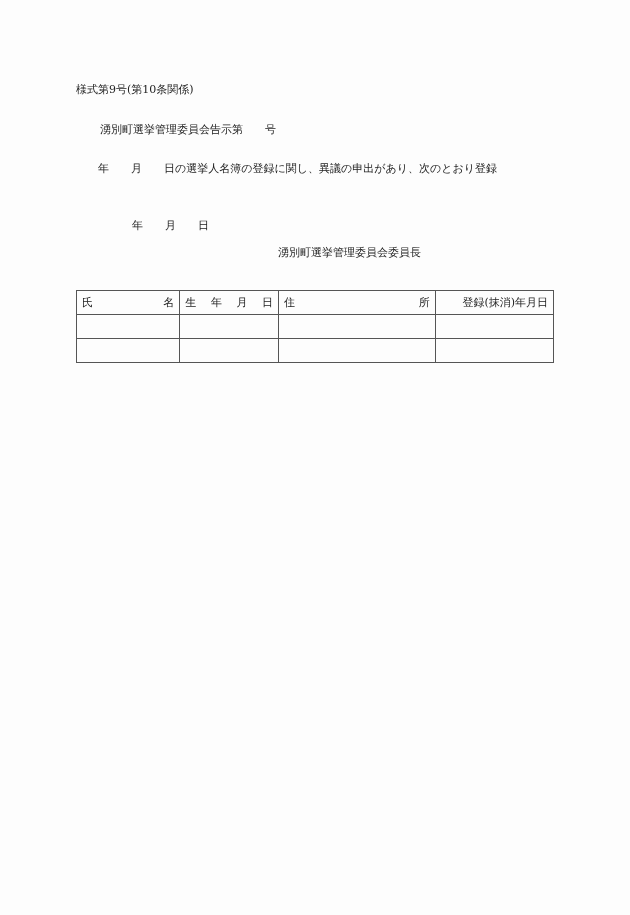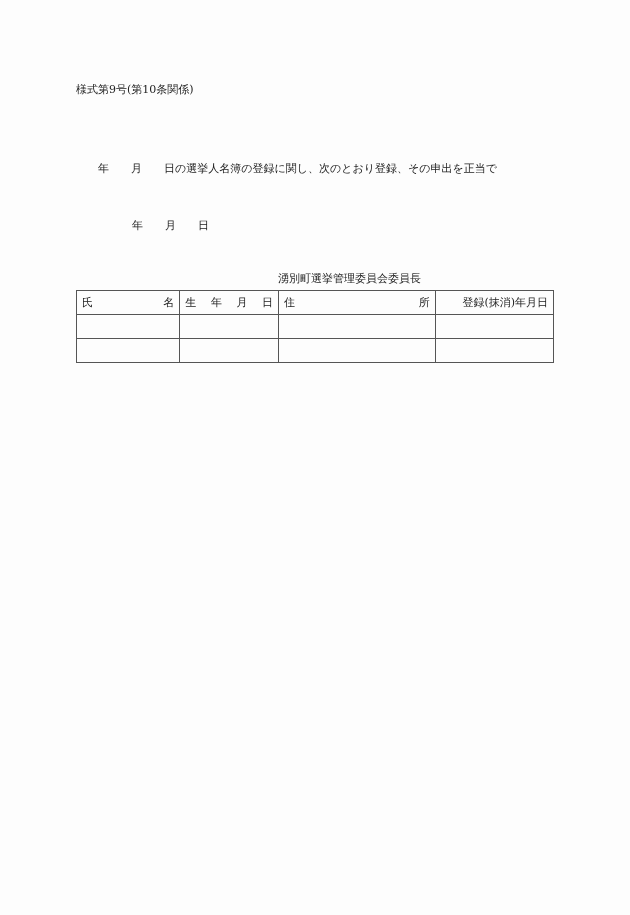--- a/index.html
+++ b/index.html
@@ -23,23 +23,24 @@
       height: 24px; padding: 0 5px; font-weight: normal;
       box-sizing: border-box;
     }
     .spread { display: flex; justify-content: space-between; }
   </style>
 </head>
 <body>
 
 <div class="page">
   <div class="line" style="left:76px; top:83px;">様式第9号(第10条関係)</div>
-  <div class="line" style="left:76px; top:162px;">　　年　　月　　日の選挙人名簿の登録に関し、次のとおり登録、その申出を正当で</div>
+  <div class="line" style="left:100px; top:123px;">湧別町選挙管理委員会告示第　　号</div>
+  <div class="line" style="left:76px; top:162px;">　　年　　月　　日の選挙人名簿の登録に関し、異議の申出があり、次のとおり登録</div>
   <div class="line" style="left:132px; top:219px;">年　　月　　日</div>
-  <div class="line" style="left:278px; top:272px;">湧別町選挙管理委員会委員長</div>
+  <div class="line" style="left:278px; top:246px;">湧別町選挙管理委員会委員長</div>
 
   <table class="reg">
     <tbody>
         <tr>
       <td style="width:104px;">
         <div class="spread">
           <span>氏</span>
           <span>名</span>
         </div>
       </td>

